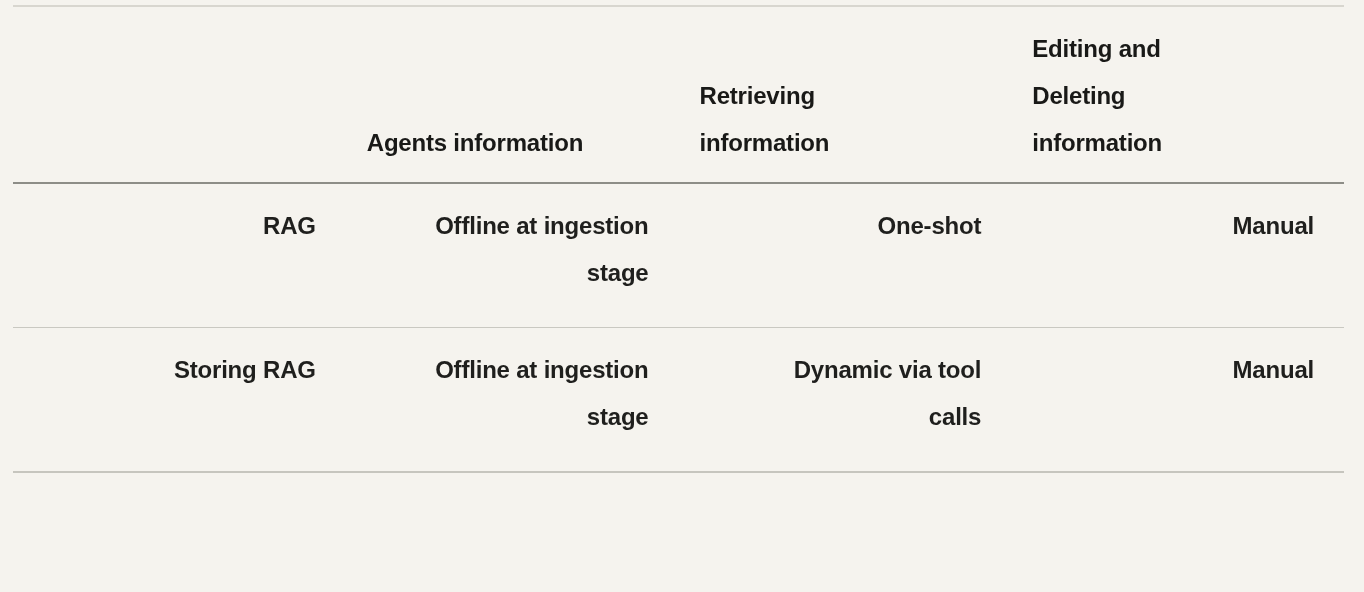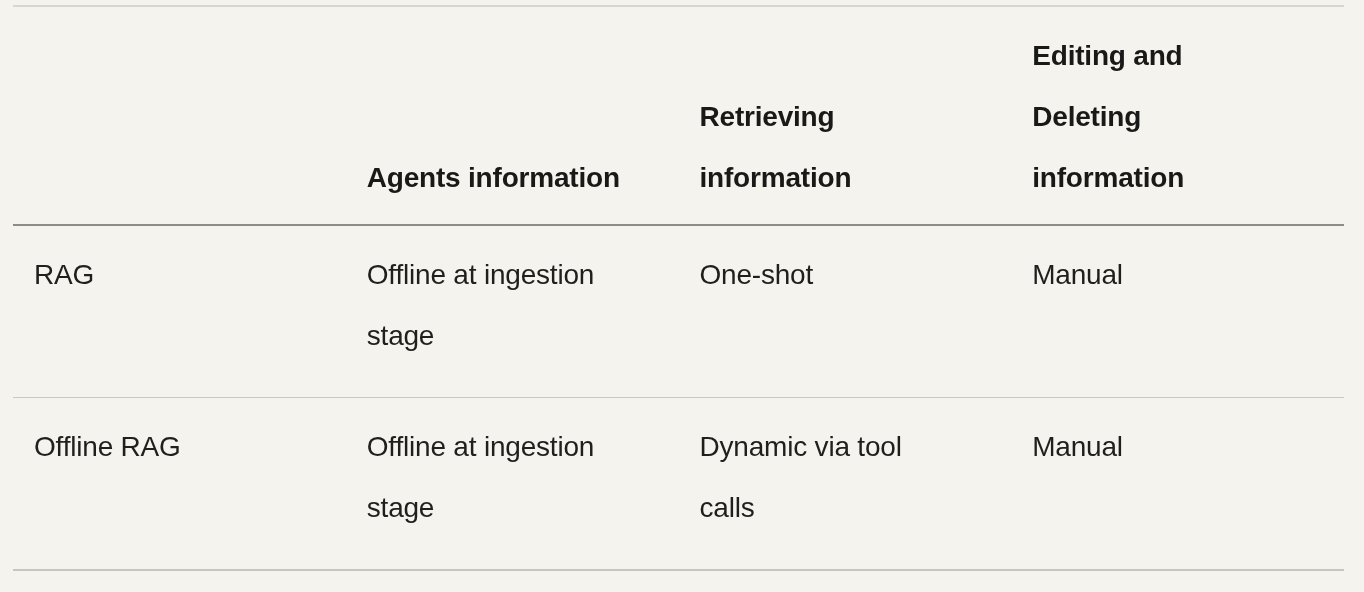--- a/index.html
+++ b/index.html
@@ -18,39 +18,40 @@
   }
   table.compare-table {
     width: 100%;
     border-collapse: collapse;
     table-layout: fixed;
     border-top: 2px solid #d8d6cf;
     border-bottom: 2px solid #c6c5be;
   }
   table.compare-table th,
   table.compare-table td {
-    font-size: 28px;
-    line-height: 61px;
+    font-size: 24px;
+    line-height: 47px;
     letter-spacing: -0.2px;
     text-align: left;
     white-space: pre-line;
     overflow: hidden;
   }
   table.compare-table th {
     font-weight: 700;
     color: #191917;
     vertical-align: bottom;
     padding: 18px 30px 16px 21px;
     border-bottom: 2px solid #8d8d87;
   }
   table.compare-table td {
-    font-weight: 400;
+    font-weight: 700;
     vertical-align: top;
     padding: 18px 30px 31px 21px;
     border-bottom: 1px solid #c9c8c1;
+    text-align: right;
   }
   table.compare-table tr:last-child td {
     border-bottom: none;
   }
 </style>
 </head>
 <body>
 
 <div class="page">
   <table class="compare-table">
@@ -67,21 +68,21 @@
     </thead>
     <tbody>
       <tr>
         <td>RAG</td>
         <td>Offline at ingestion
 stage</td>
         <td>One-shot</td>
         <td>Manual</td>
       </tr>
       <tr>
-        <td>Offline RAG</td>
+        <td>Storing RAG</td>
         <td>Offline at ingestion
 stage</td>
         <td>Dynamic via tool
 calls</td>
         <td>Manual</td>
       </tr>
     </tbody>
   </table>
 </div>
 

